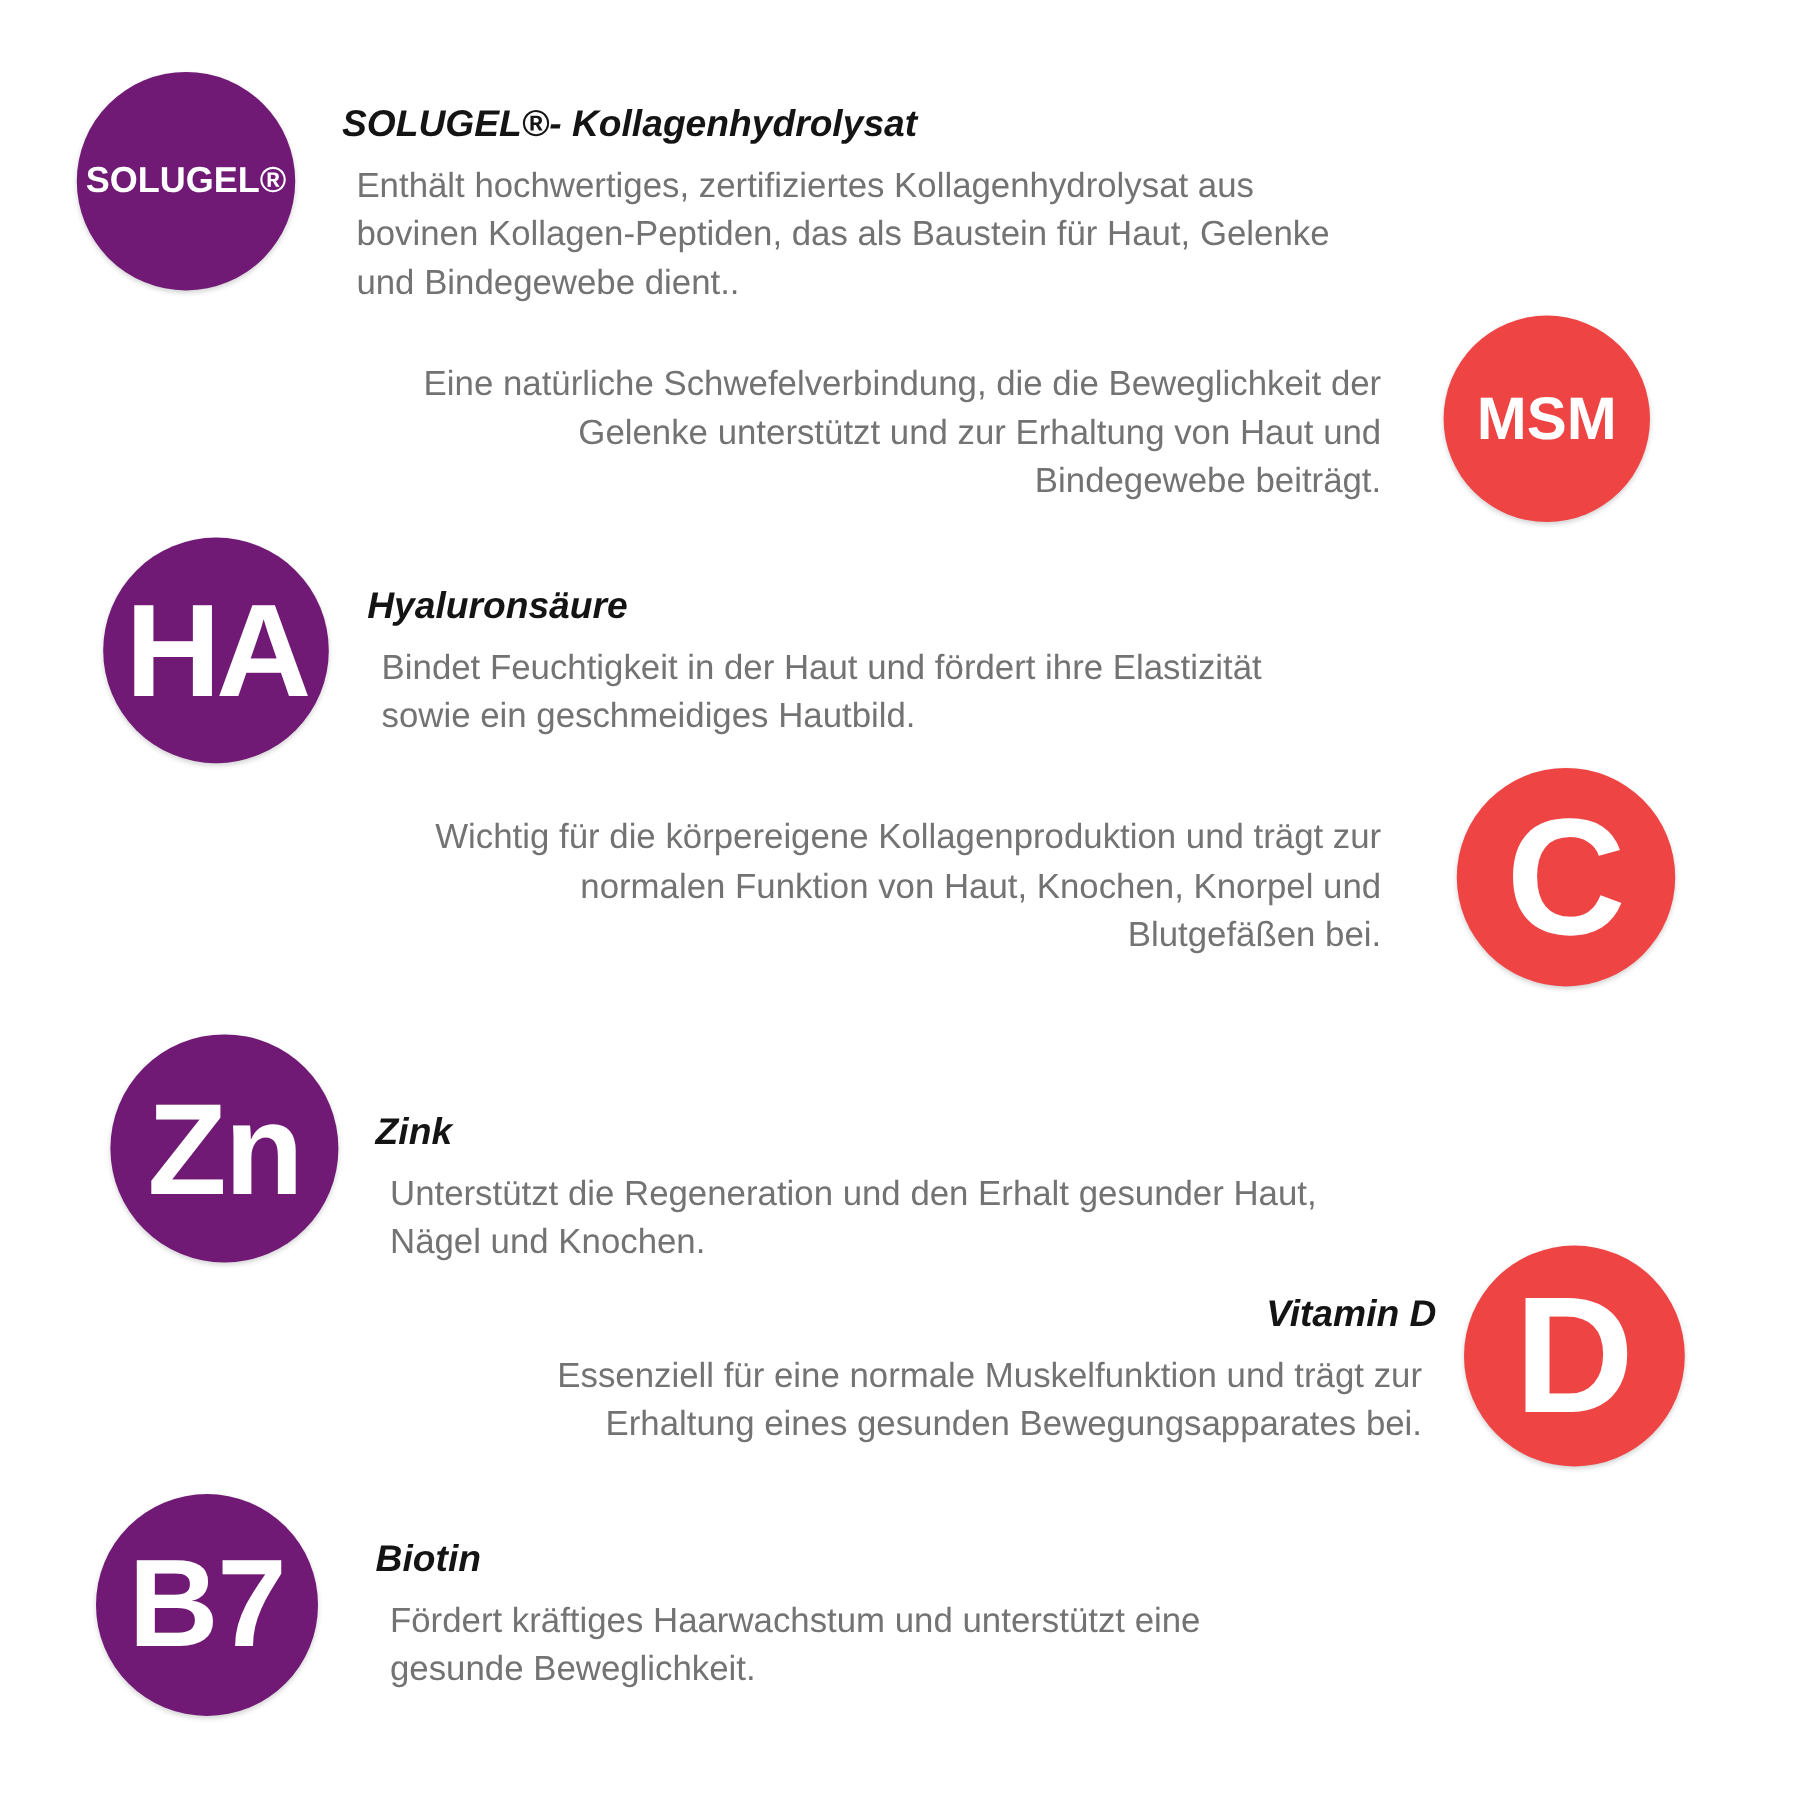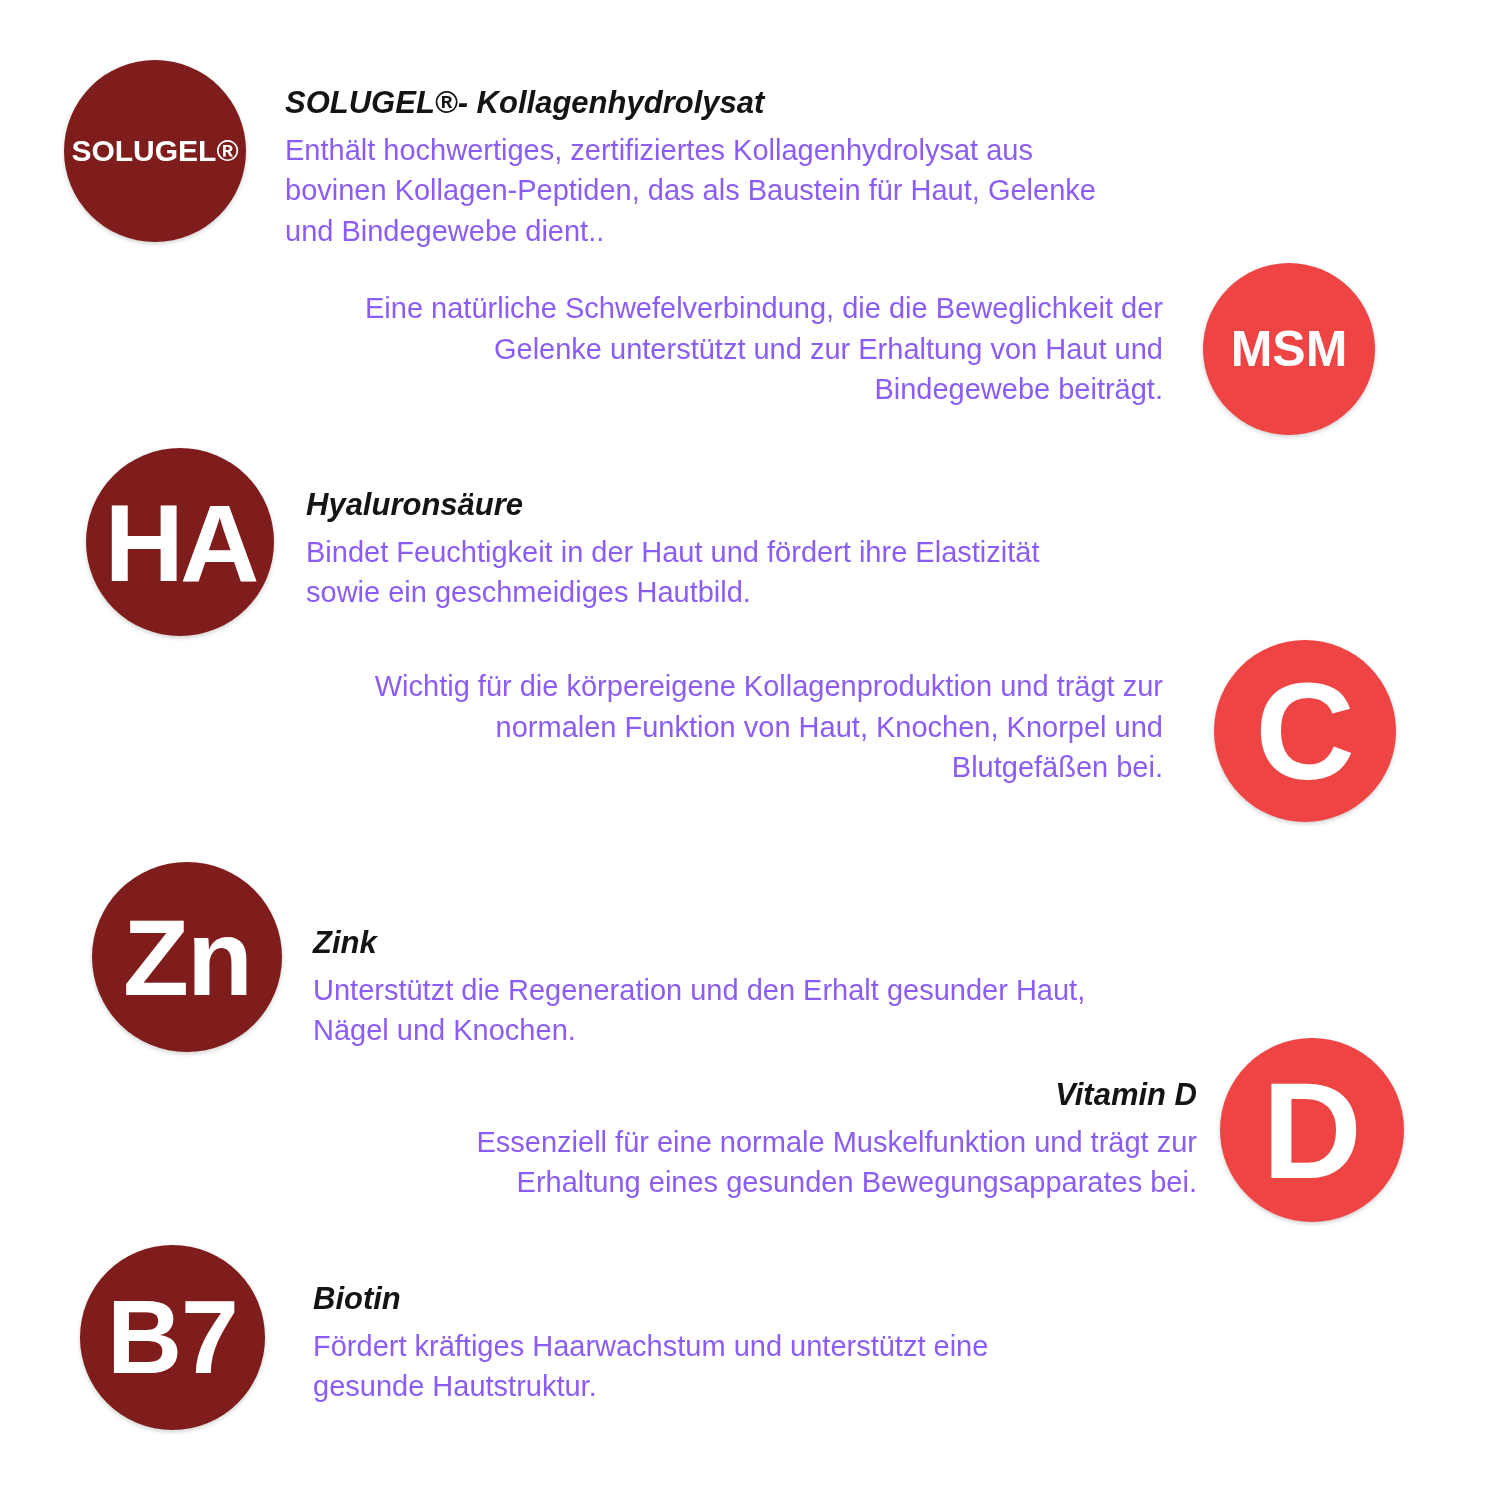--- a/index.html
+++ b/index.html
@@ -18,38 +18,38 @@
     position: absolute;
     border-radius: 50%;
     display: flex;
     align-items: center;
     justify-content: center;
     color: #ffffff;
     font-weight: bold;
     box-shadow: 0 2px 4px rgba(0,0,0,0.18);
     text-align: center;
   }
-  .purple { background: #7f1d1d; }
+  .purple { background: #701a75; }
   .green  { background: #ef4444; }
   .textblock {
     position: absolute;
   }
   .textblock h2 {
     margin: 0 0 7px 0;
     font-size: 31px;
     line-height: 1.25;
     font-style: italic;
     font-weight: bold;
     color: #141414;
   }
   .textblock p {
-    margin: 0;
+    margin: 12px;
     font-size: 29px;
     line-height: 1.40;
-    color: #8b5cf6;
+    color: #737373;
     white-space: pre-line;
   }
   .align-right { text-align: right; }
 
   
   .c1 { left: 64px;   top: 60px;   width: 182px; height: 182px; font-size: 30px; }
   .c2 { left: 1203px; top: 263px;  width: 172px; height: 172px; font-size: 50px; }
   .c3 { left: 86px;   top: 448px;  width: 188px; height: 188px; font-size: 110px; letter-spacing: -4px; }
   .c4 { left: 1214px; top: 640px;  width: 182px; height: 182px; font-size: 138px; }
   .c5 { left: 92px;   top: 862px;  width: 190px; height: 190px; font-size: 108px; letter-spacing: -2px; }
@@ -135,15 +135,15 @@
   </div>
 </section>
 
 <section>
   <div class="circle purple c7">
     <span>B7</span>
   </div>
   <div class="textblock t7">
     <h2>Biotin</h2>
     <p>Fördert kräftiges Haarwachstum und unterstützt eine
-gesunde Hautstruktur.</p>
+gesunde Beweglichkeit.</p>
   </div>
 </section>
 
 </body></html>

